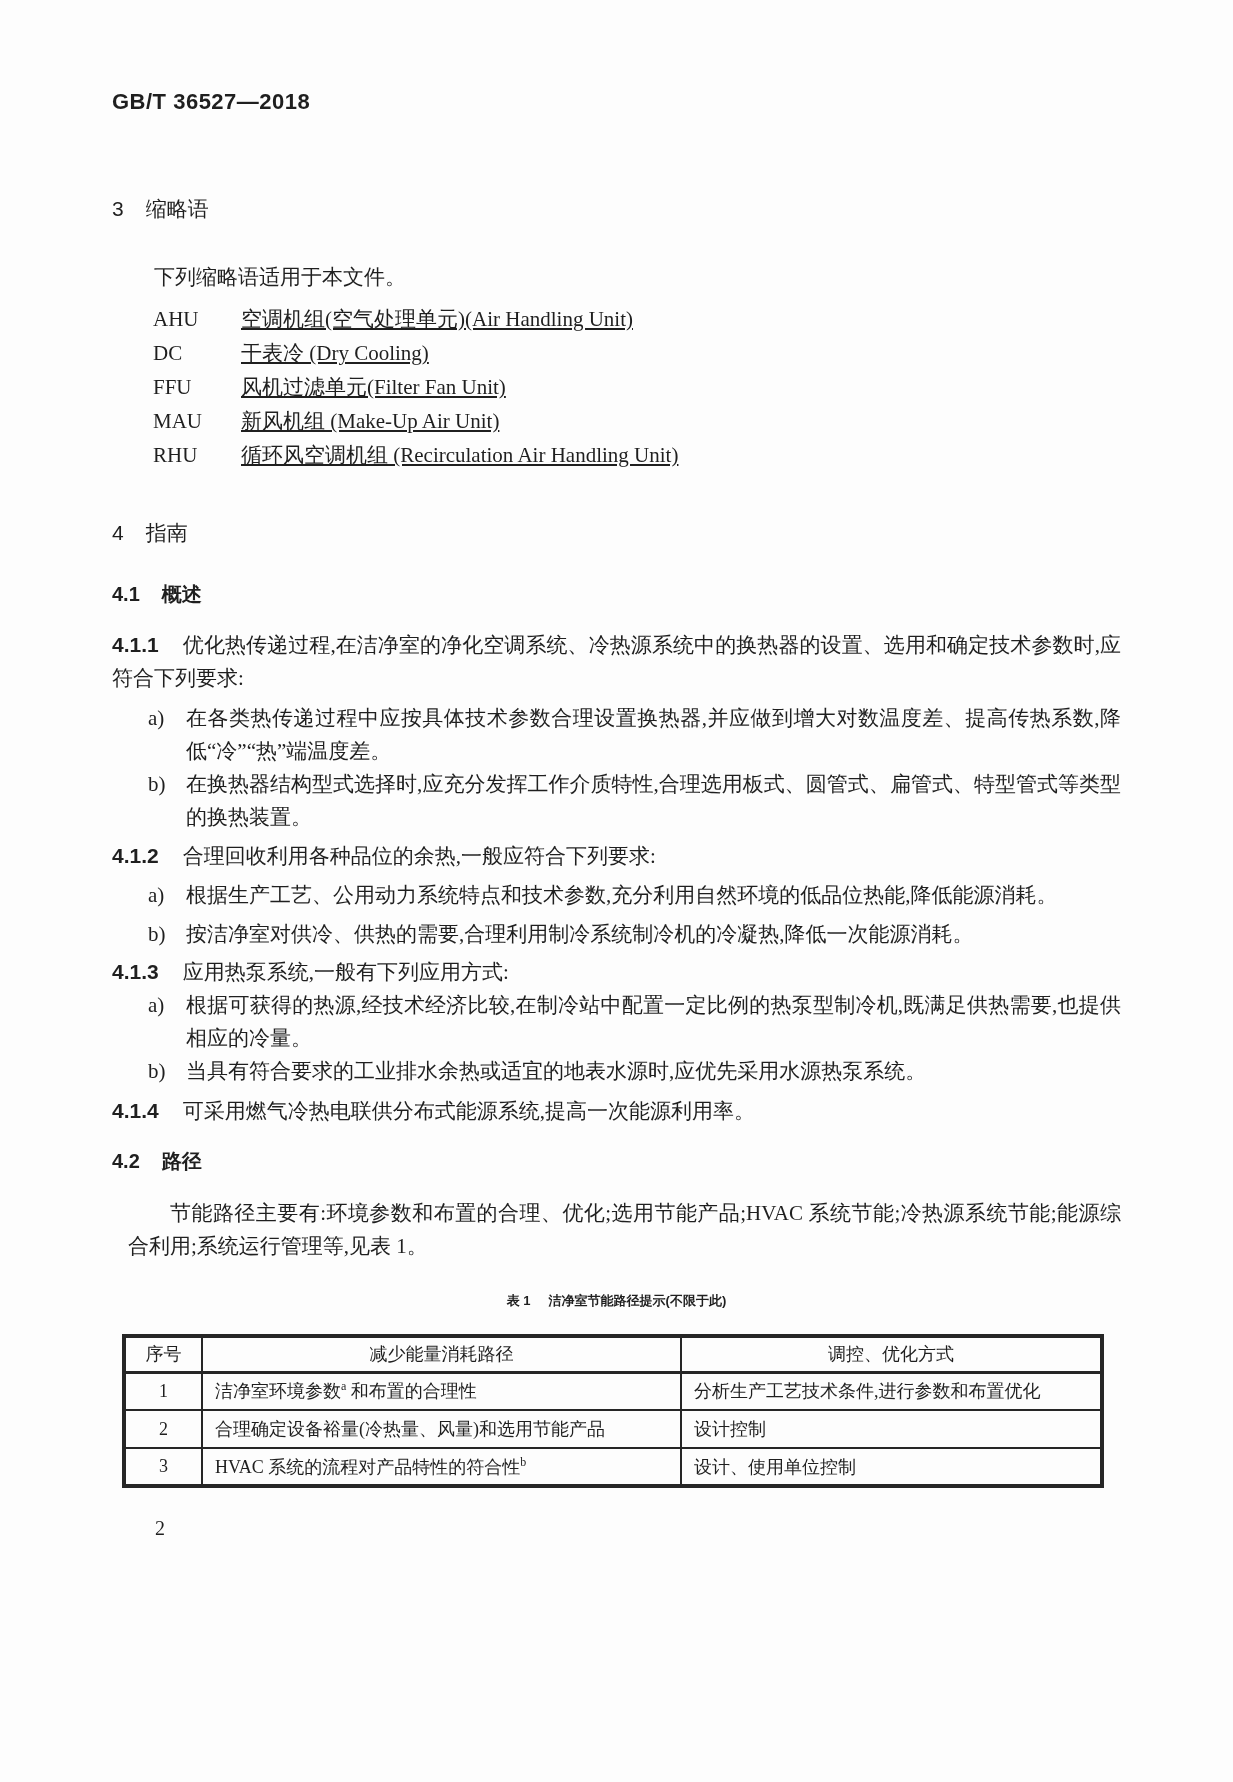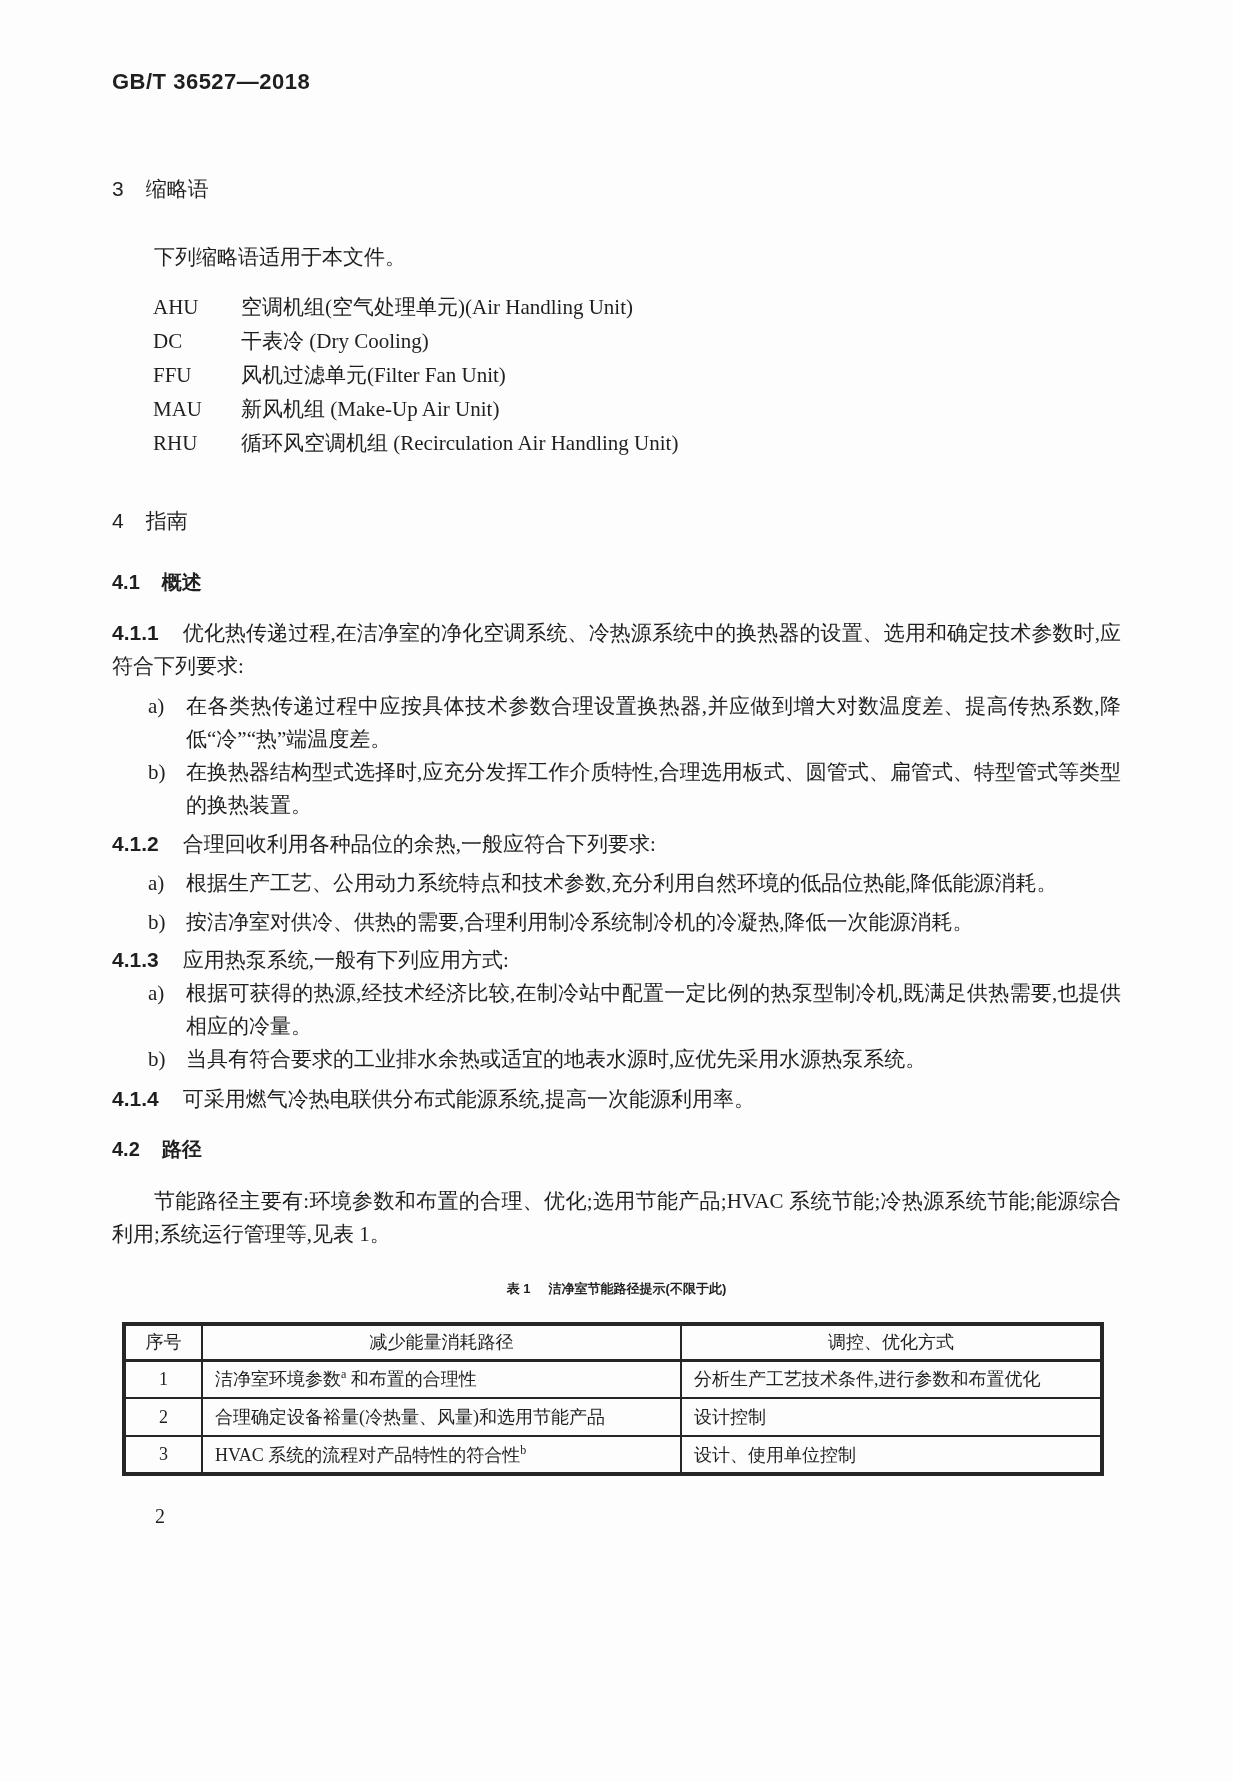--- a/index.html
+++ b/index.html
@@ -1,20 +1,20 @@
 <!DOCTYPE html>
 <html><head>
 <meta charset="utf-8">
 <style>
   html,body{margin:0;padding:0;background:#ffffff;}
   .page{
     position:relative;
     width:1233px;height:1782px;
     box-sizing:border-box;
-    padding:68px 112px 0 112px;
+    padding:88px 112px 0 112px;
     background:#fdfdfd;
     overflow:hidden;
     font-family:"Liberation Serif","DejaVu Serif",serif;
     color:#1f1f1f;
   }
   .page *{margin:0;padding:0;box-sizing:border-box;}
 
   .doc-header{
     font-family:"Liberation Sans","DejaVu Sans",sans-serif;
     font-weight:bold;font-size:22px;line-height:28px;letter-spacing:0.5px;
@@ -31,41 +31,41 @@
   .h-num{display:inline-block;margin-right:22px;}
 
   .body-p{font-size:21px;line-height:33px;text-align:justify;}
   .indent{text-indent:42px;}
 
   .cnum{
     font-family:"Liberation Sans","DejaVu Sans",sans-serif;
     font-weight:bold;margin-right:24px;
   }
 
-  .abbr-list{margin-top:16px;padding-left:41px;}
+  .abbr-list{margin-top:8px;padding-left:41px;text-decoration:underline;}
   .abbr-row{font-size:21px;line-height:34px;}
   .abbr{display:inline-block;min-width:88px;}
 
   .abc{display:flex;font-size:21px;line-height:33px;padding-left:36px;}
   .abc .lbl{flex:none;width:38px;}
   .abc .txt{flex:1;text-align:justify;}
 
   .mt-h3{margin-top:76px;}
   .mt-h4{margin-top:44px;}
   .mt-h41{margin-top:29px;}
   .mt-intro{margin-top:36px;}
   .mt-p411{margin-top:17px;}
   .mt-a1{margin-top:7px;}
   .mt-p412{margin-top:5px;}
   .mt-i6{margin-top:6px;}
   .mt-p413{margin-top:4px;}
   .mt-p414{margin-top:6px;}
   .mt-h42{margin-top:17px;}
   .mt-h421{margin-top:17px;}
-  .mt-p421{margin-top:19px;}
+  .mt-p421{margin-top:19px;margin-left:16px;}
 
   .tbl-caption{
     margin-top:21px;text-align:center;
     font-family:"Liberation Sans","DejaVu Sans",sans-serif;
     font-weight:bold;font-size:13px;line-height:33px;
   }
   .tbl-caption .cap-label{margin-right:18px;}
 
   table.std{
     margin-top:17px;margin-left:10px;

